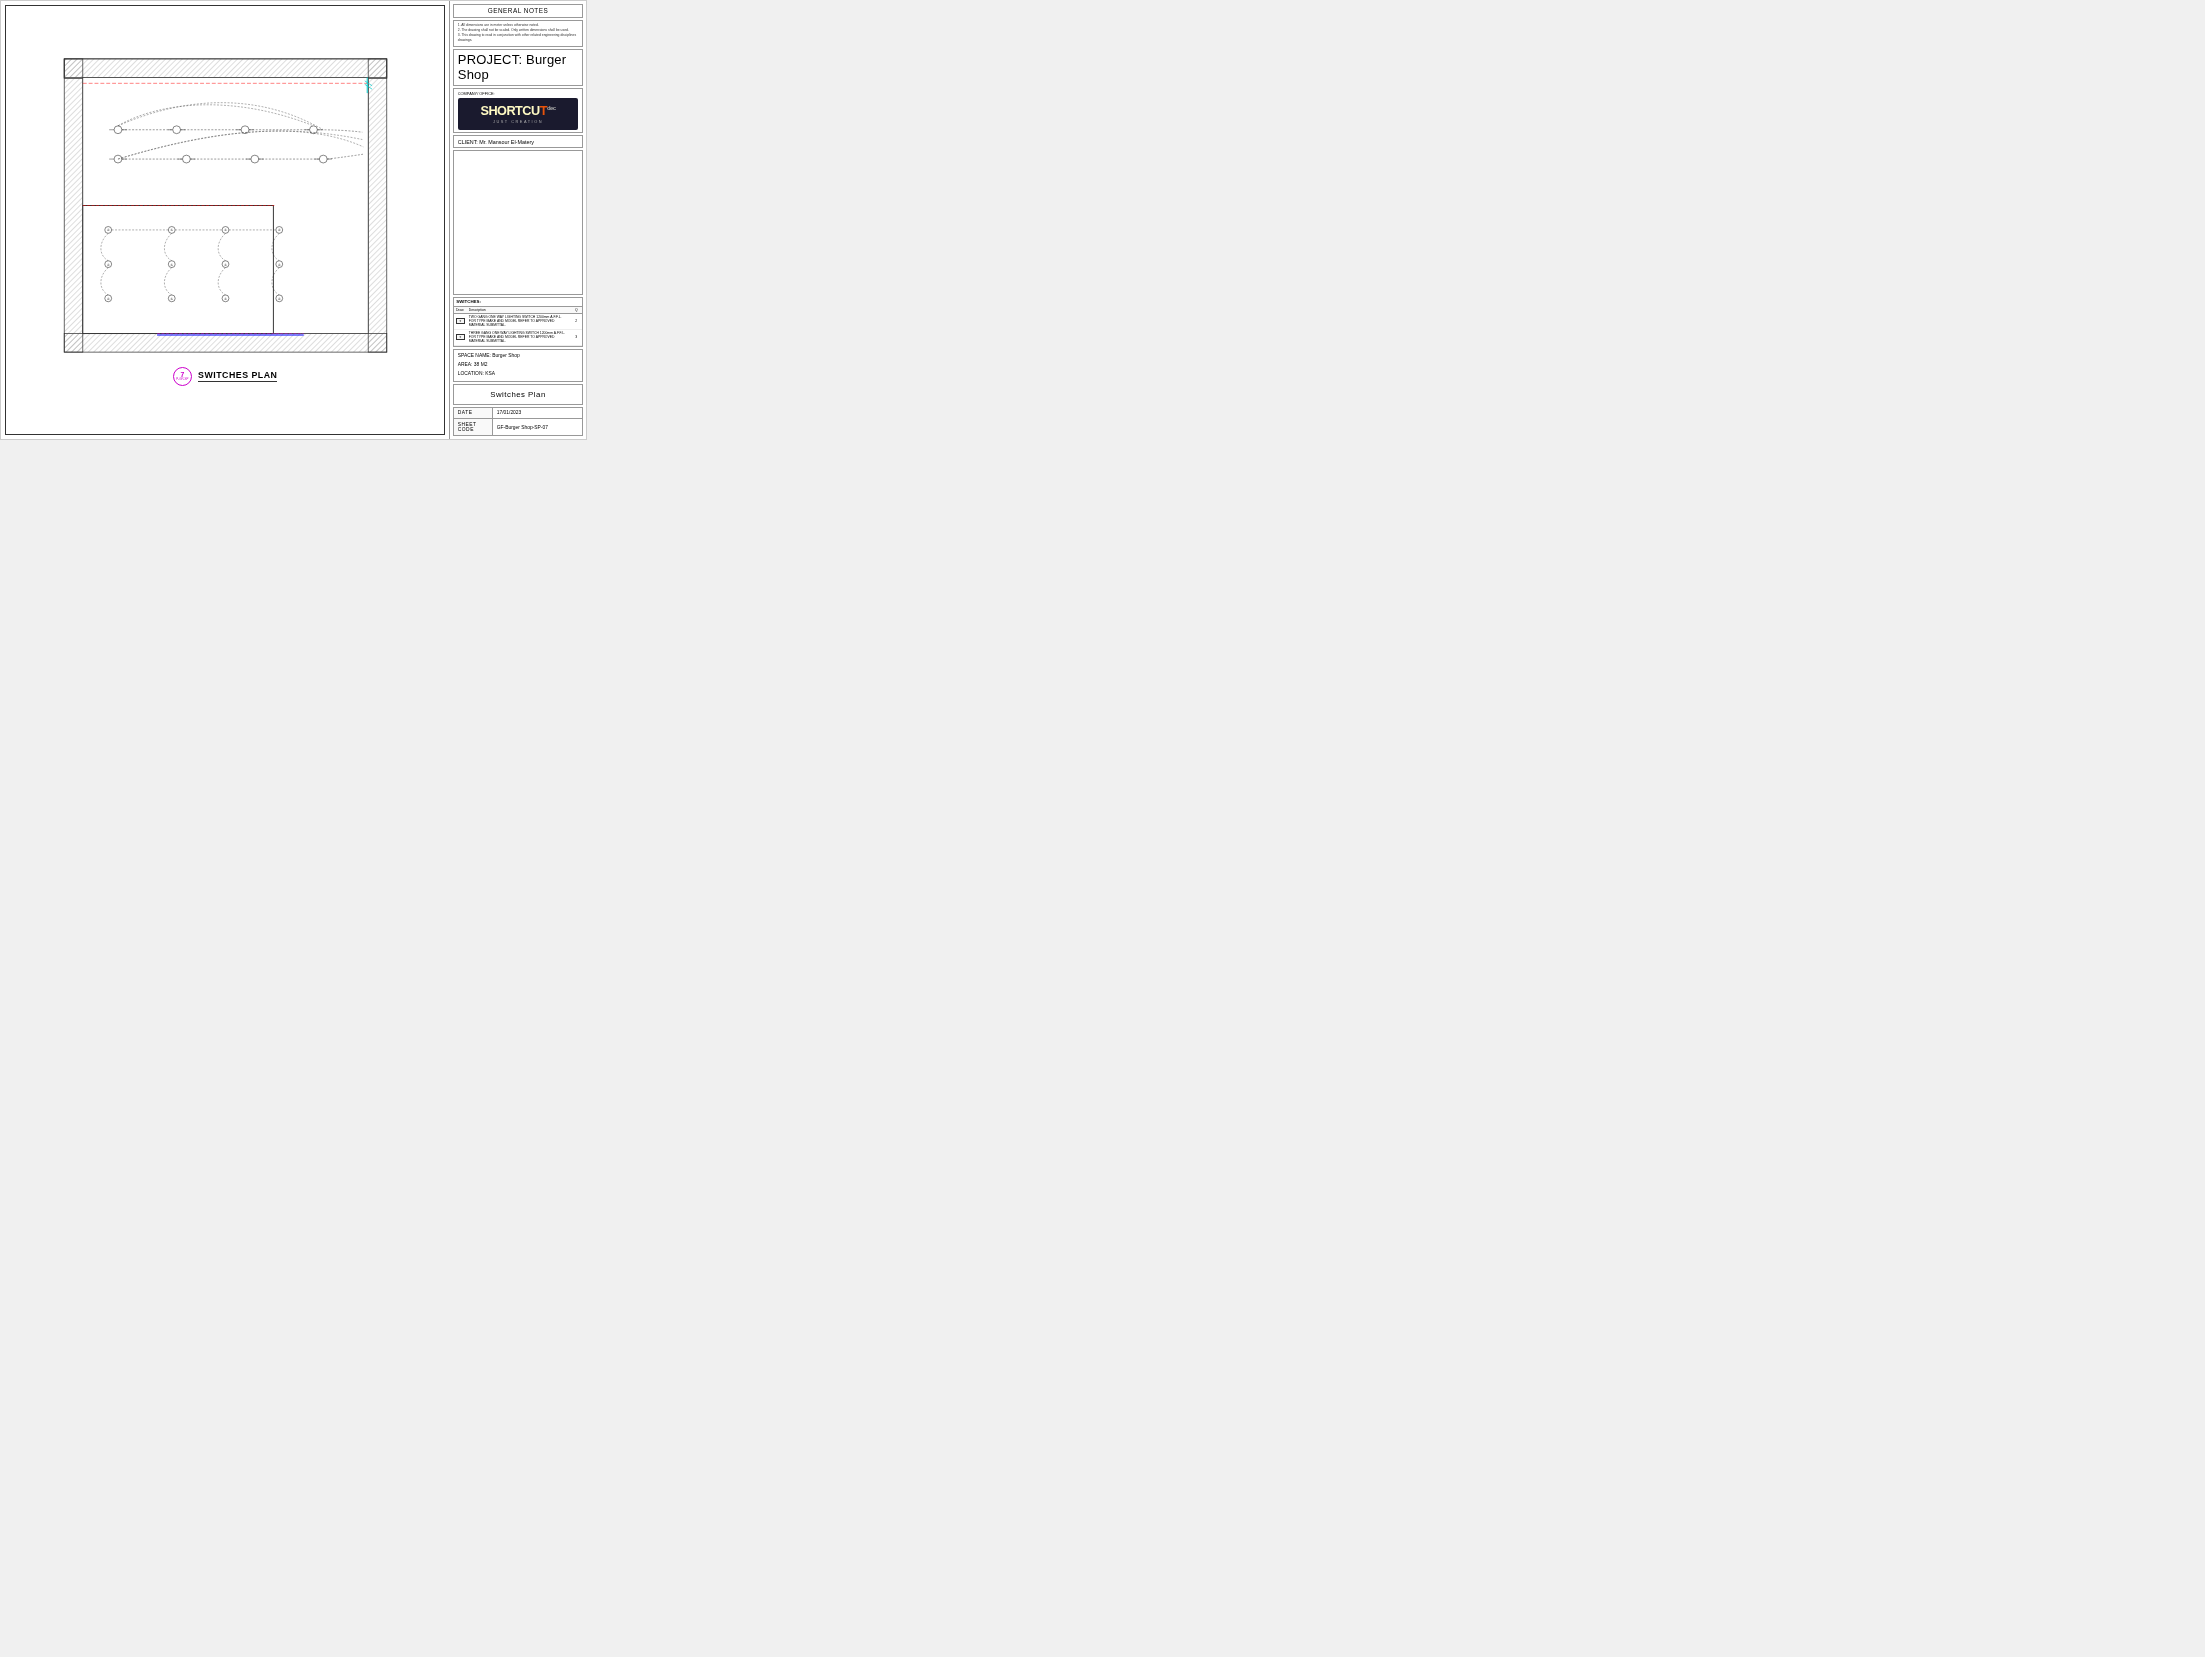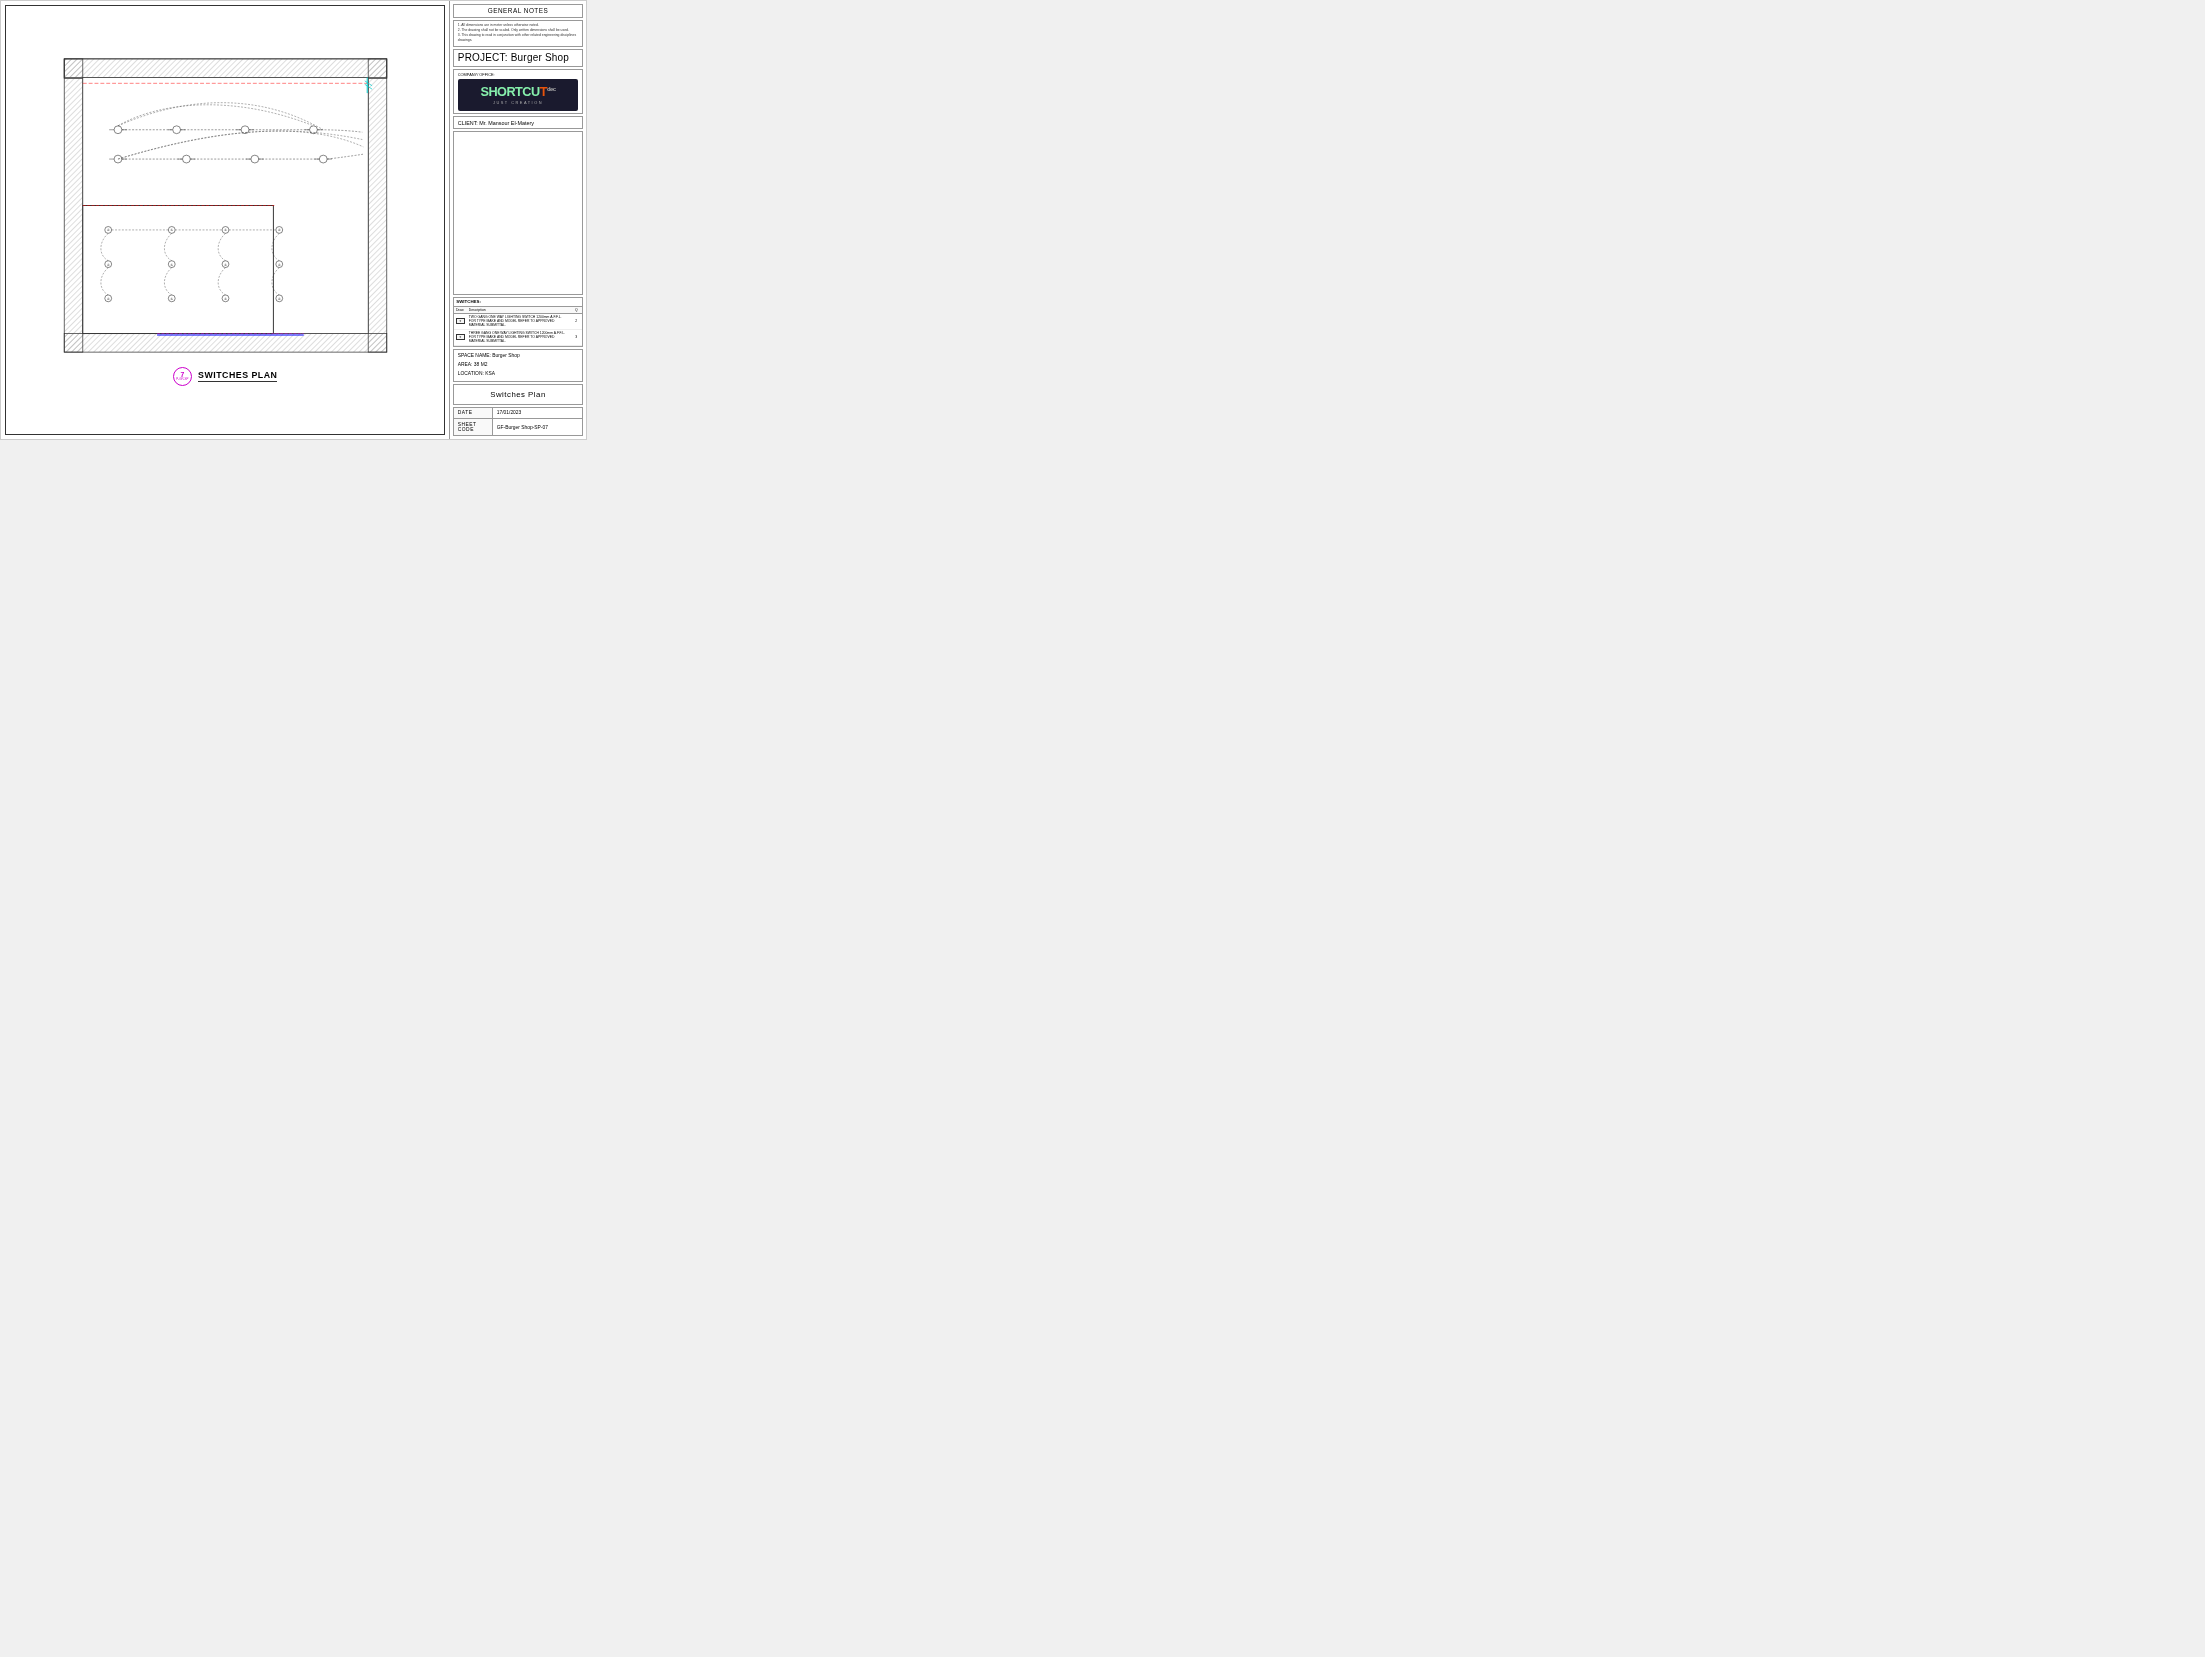--- a/index.html
+++ b/index.html
@@ -91,21 +91,21 @@
       font-size: 6.4px;
       font-weight: normal;
       letter-spacing: 0.5px;
     }
     .info-box-notes {
       font-size: 3.4px;
       line-height: 1.5;
       color: #333;
     }
     .info-box-project {
-      font-size: 10px;
+      font-size: 13px;
       text-align: left;
       letter-spacing: 0.2px;
     }
     .info-box-company-label {
       font-size: 3.9px;
       margin-bottom: 2px;
     }
     .company-logo-box {
       background: #1a1a2e;
       padding: 5.9px 4.9px;
@@ -116,21 +116,21 @@
       border-radius: 2px;
     }
     .company-logo-text {
       font-size: 12.7px;
       font-weight: bold;
       color: white;
       font-family: Arial, sans-serif;
       letter-spacing: -0.5px;
     }
     .company-logo-text span {
-      color: #86efac;
+      color: #fef9c3;
     }
     .company-sub {
       font-size: 3.9px;
       color: #aaa;
       letter-spacing: 1.5px;
       margin-top: 1px;
     }
     .info-box-client {
       font-size: 5.4px;
     }

